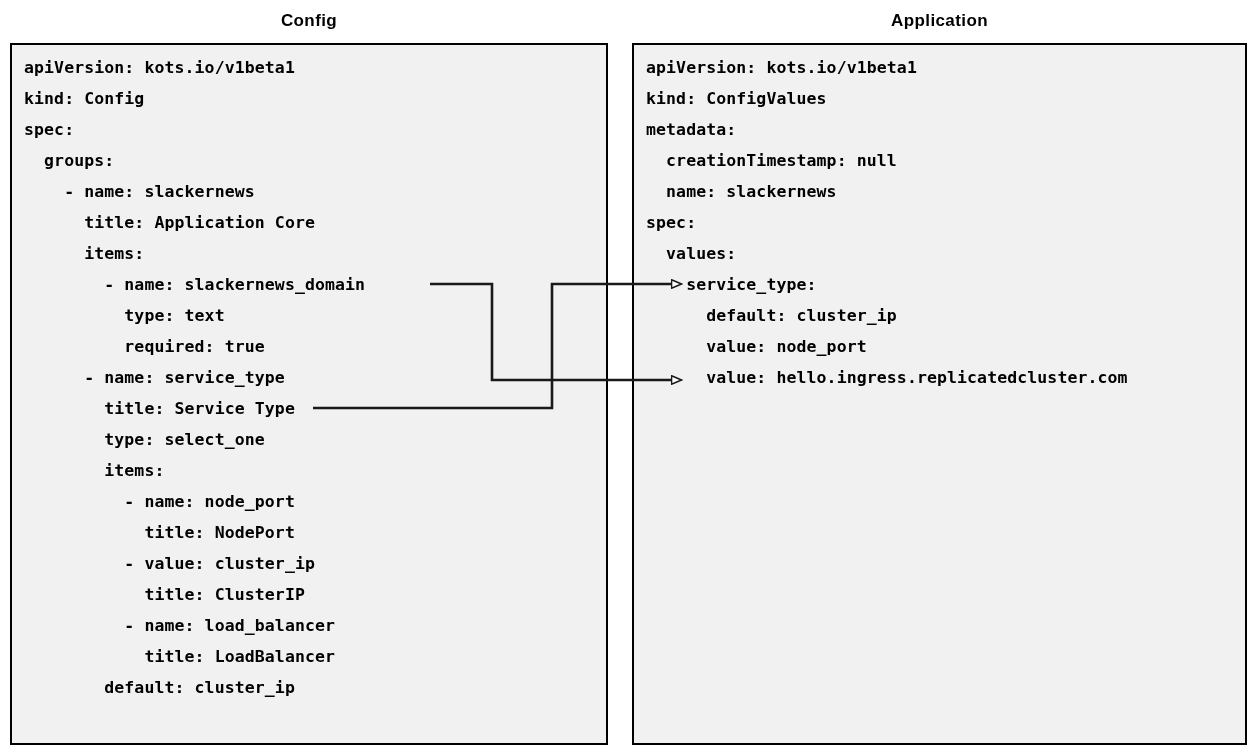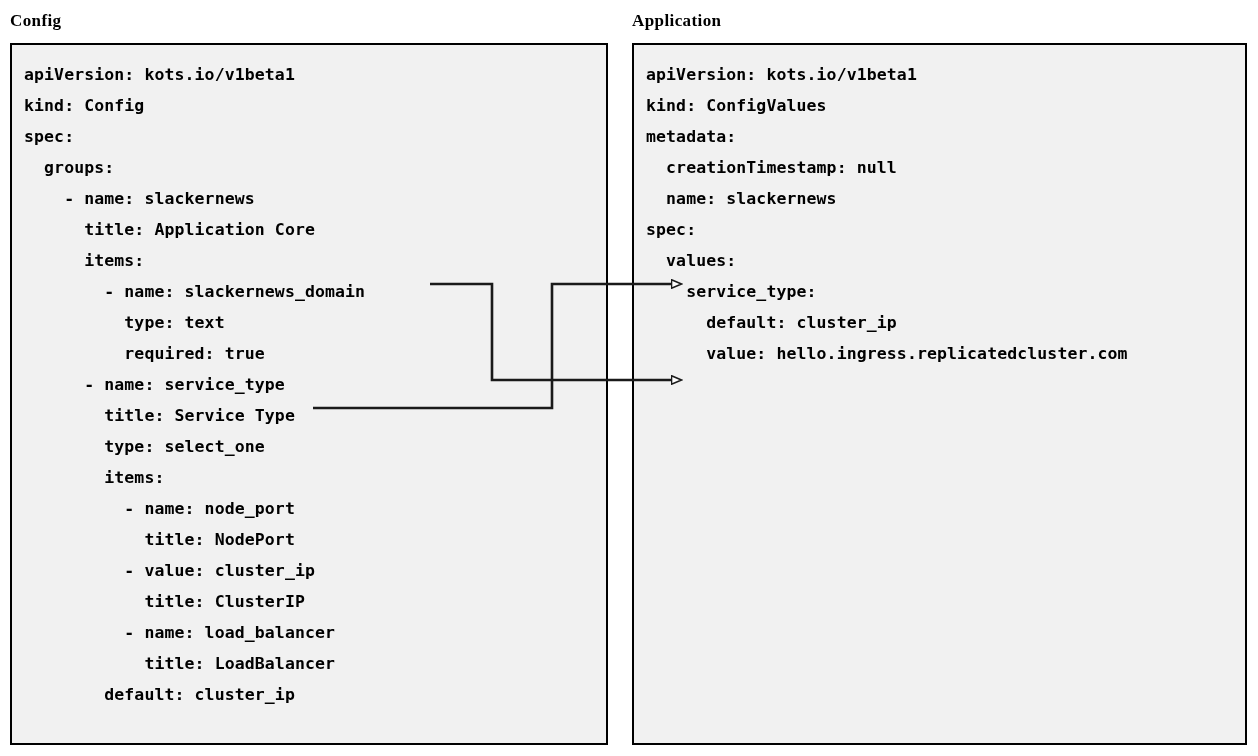--- a/index.html
+++ b/index.html
@@ -19,24 +19,25 @@
   #stage {
     position: absolute;
     left: 0;
     top: 0;
     width: 1258px;
     height: 756px;
   }
 
   .panel-title {
     position: absolute;
-    font-family: Liberation Serif, serif;
+    font-family: Liberation Sans, sans-serif;
     font-size: 17px;
     font-weight: bold;
     color: #000000;
+    text-align: center;
     letter-spacing: 0.4px;
     white-space: nowrap;
     top: 10px;
     line-height: 22px;
   }
   #title-config  { left: 10px;  width: 598px; }
   #title-values  { left: 632px; width: 615px; }
 
   .panel {
     position: absolute;
@@ -55,21 +56,21 @@
     left: 632px;
     top: 43px;
     width: 615px;
     height: 702px;
   }
 
   .yaml {
     position: absolute;
     left: 0;
     top: 0;
-    padding: 14px 0 0 0;
+    padding: 7px 0 0 0;
     margin: 0;
   }
   .yaml-line {
     font-family: "DejaVu Sans Mono", "Liberation Mono", monospace;
     font-size: 16.5px;
     font-weight: bold;
     color: #000000;
     line-height: 31px;
     height: 31px;
     white-space: pre;
@@ -125,20 +126,21 @@
     <div class="yaml" id="yaml-values">
         <div class="yaml-line">apiVersion: kots.io/v1beta1</div>
         <div class="yaml-line">kind: ConfigValues</div>
         <div class="yaml-line">metadata:</div>
         <div class="yaml-line">  creationTimestamp: null</div>
         <div class="yaml-line">  name: slackernews</div>
         <div class="yaml-line">spec:</div>
         <div class="yaml-line">  values:</div>
         <div class="yaml-line">    service_type:</div>
         <div class="yaml-line">      default: cluster_ip</div>
+        <div class="yaml-line">      value: node_port</div>
         <div class="yaml-line">      value: hello.ingress.replicatedcluster.com</div>
       </div>
   </div>
 
   <svg id="connectors" viewBox="0 0 1258 756" width="1258" height="756" xmlns="http://www.w3.org/2000/svg">
     <defs>
       <marker id="arrowopen" markerWidth="12" markerHeight="10" refX="1" refY="5" orient="auto" markerUnits="userSpaceOnUse">
         <path d="M 0.5 0.8 L 10.5 5 L 0.5 9.2 Z" fill="#ffffff" stroke="#1a1a1a" stroke-width="1.6" stroke-linejoin="miter"></path>
       </marker>
     </defs>

